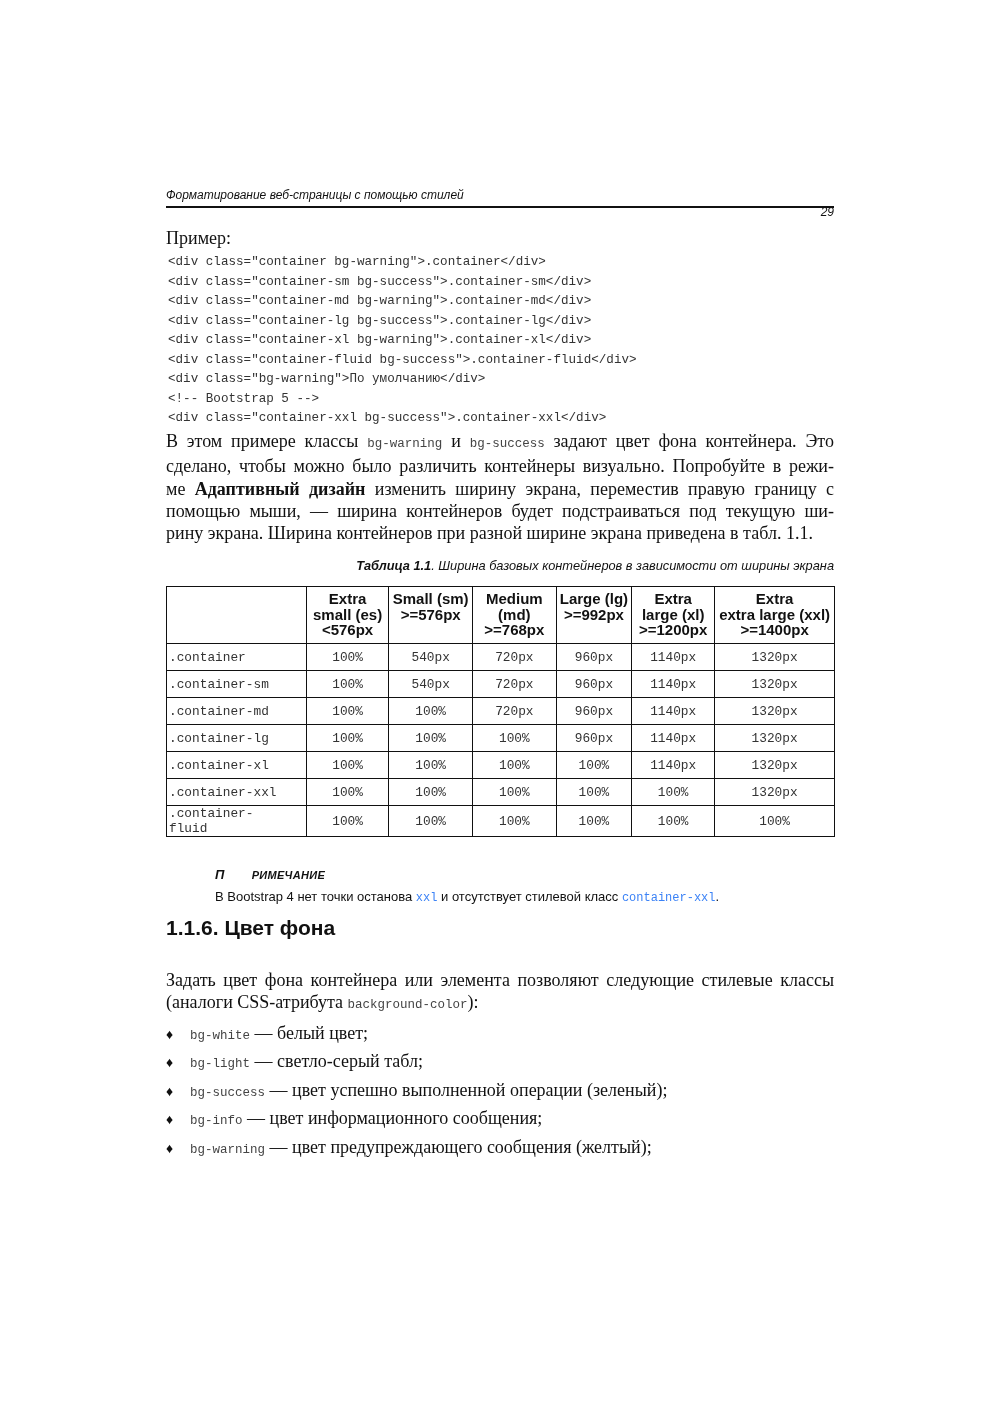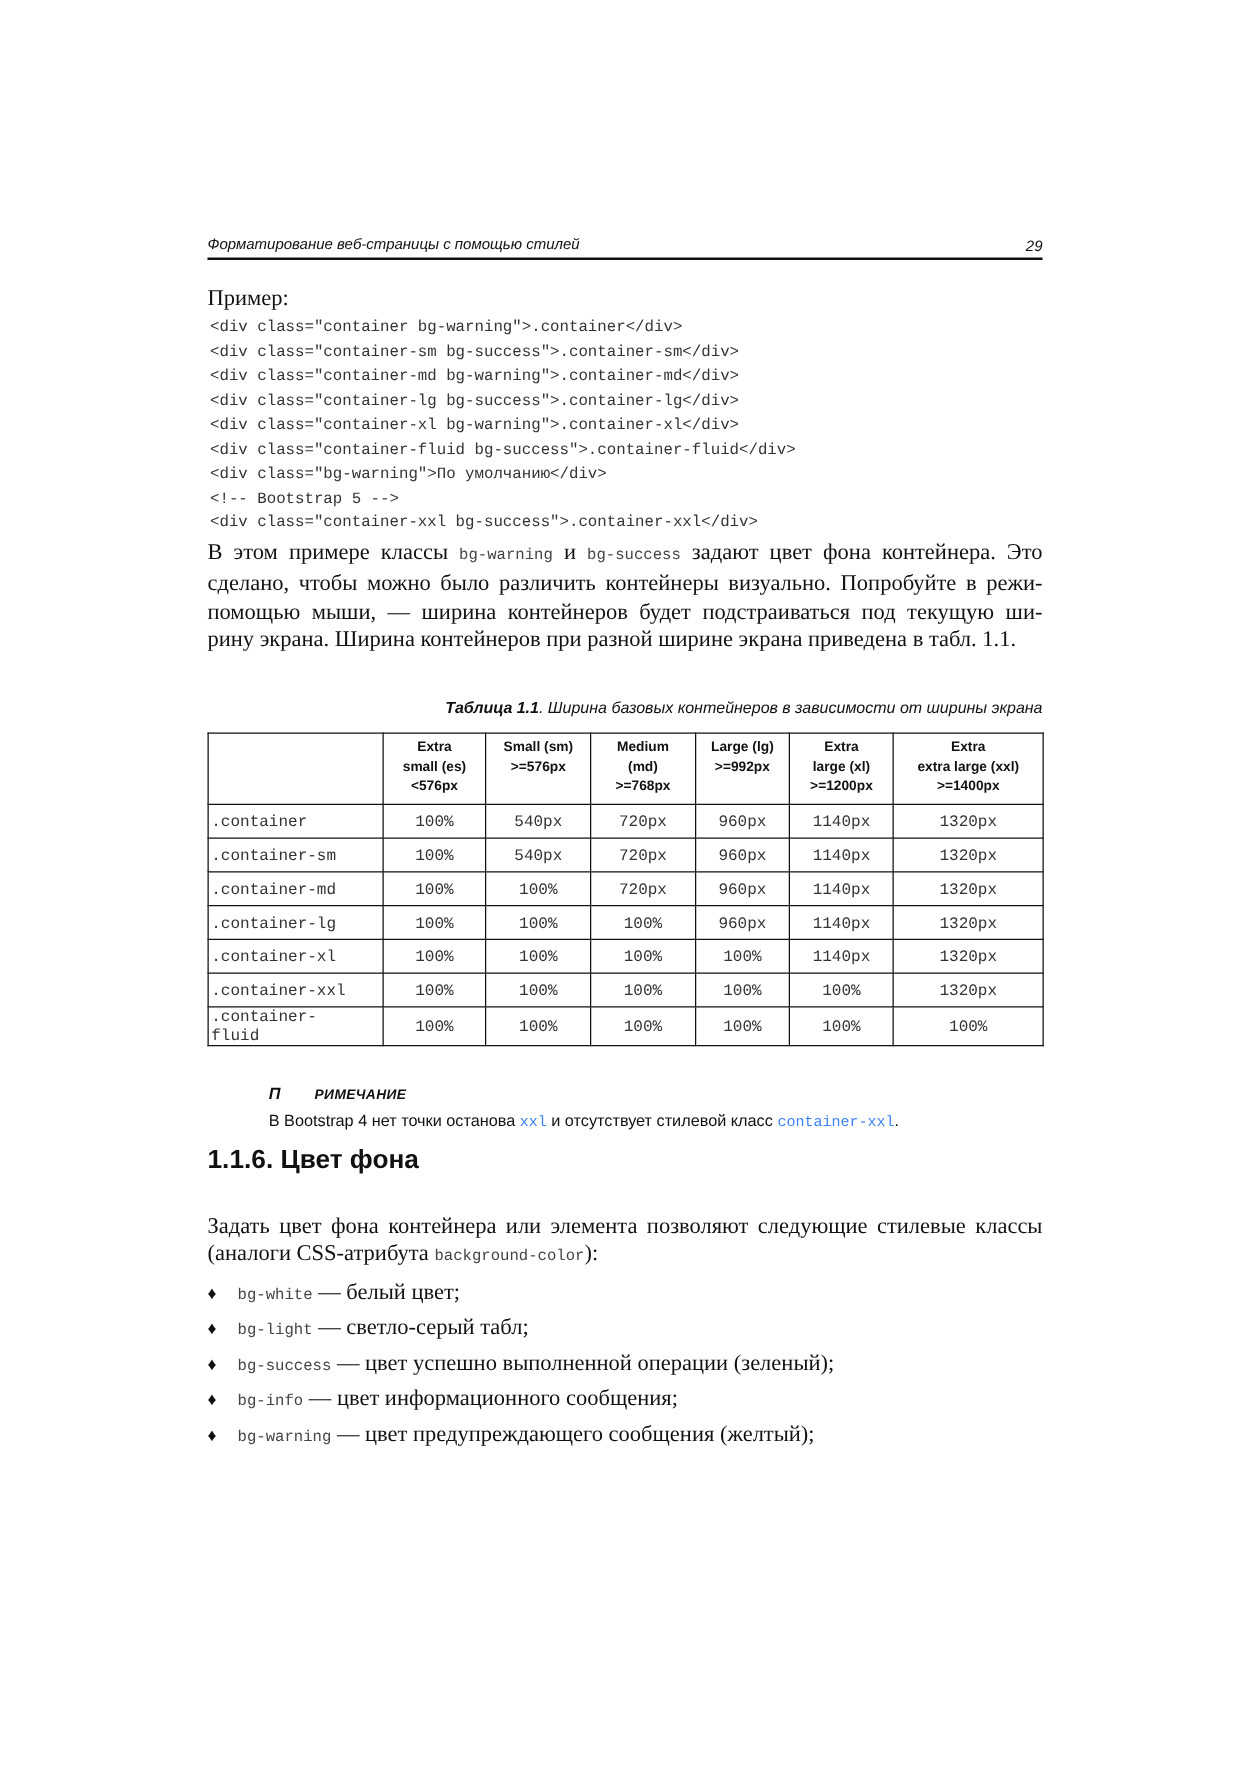--- a/index.html
+++ b/index.html
@@ -4,39 +4,39 @@
 <style>
   html, body { margin: 0; padding: 0; background: #ffffff; }
   body { width: 1000px; height: 1415px; position: relative; overflow: hidden; color: #111; }
 
   .running-head {
     position: absolute; left: 166px; top: 186px; width: 668px; height: 20px;
     border-bottom: 2px solid #111;
     font-family: "Liberation Sans", sans-serif; font-style: italic; font-size: 12px;
   }
   .running-head .title { position: absolute; left: 0; top: 2px; }
-  .running-head .page { position: absolute; right: 0; top: 4px; font-style: italic; }
+  .running-head .page { position: absolute; right: 0; top: 19px; font-style: italic; }
 
   .example-label { position: absolute; left: 166px; top: 228px; font-family: "Liberation Serif", serif; font-size: 18px; }
 
   .code-block { position: absolute; left: 168px; top: 253px; font-family: "Liberation Mono", monospace; font-size: 12.6px; color: #333; }
   .code-line { height: 19.5px; line-height: 19.5px; white-space: pre; }
 
   .para { position: absolute; left: 166px; width: 668px; font-family: "Liberation Serif", serif; font-size: 18px; line-height: 22.3px; text-align: justify; }
   .para .code { font-family: "Liberation Mono", monospace; font-size: 12.5px; color: #444; }
   .para b { font-weight: bold; }
   .line { display: block; text-align: justify; text-align-last: justify; white-space: nowrap; }
   .line.last { text-align-last: left; }
 
   .table-caption { position: absolute; left: 166px; width: 668px; top: 558px; text-align: right; font-family: "Liberation Sans", sans-serif; font-size: 12.8px; font-style: italic; }
   .table-caption b { font-weight: bold; }
 
   table.widths { position: absolute; left: 166px; top: 586px; width: 669px; border-collapse: collapse; }
   table.widths th, table.widths td { border: 1.5px solid #111; }
-  table.widths th { font-family: "Liberation Sans", sans-serif; font-weight: bold; font-size: 11px; line-height: 15.5px; vertical-align: top; padding: 4px 2px 3px 2px; height: 49px; }
+  table.widths th { font-family: "Liberation Sans", sans-serif; font-weight: bold; font-size: 15px; line-height: 15.5px; vertical-align: top; padding: 4px 2px 3px 2px; height: 49px; }
   table.widths td { font-family: "Liberation Mono", monospace; font-size: 12.8px; color: #333; height: 26px; padding: 0 18px; text-align: center; }
   table.widths td.rowhead { text-align: left; padding-left: 2px; }
 
   .note-title { position: absolute; left: 215px; top: 867px; font-family: "Liberation Sans", sans-serif; font-weight: bold; font-style: italic; font-size: 13px; letter-spacing: 0.3px; }
   .note-title .sc { font-size: 11px; padding-left: 27px; }
   .note-text { position: absolute; left: 215px; top: 889px; font-family: "Liberation Sans", sans-serif; font-size: 13px; }
   .note-text .code { font-family: "Liberation Mono", monospace; font-size: 12px; color: #3b82f6; }
 
   .section-heading { position: absolute; left: 166px; top: 916px; font-family: "Liberation Sans", sans-serif; font-weight: bold; font-size: 21px; }
 
@@ -63,20 +63,21 @@
   <div class="code-line">&lt;div class="container-xl bg-warning"&gt;.container-xl&lt;/div&gt;</div>
   <div class="code-line">&lt;div class="container-fluid bg-success"&gt;.container-fluid&lt;/div&gt;</div>
   <div class="code-line">&lt;div class="bg-warning"&gt;По умолчанию&lt;/div&gt;</div>
   <div class="code-line">&lt;!-- Bootstrap 5 --&gt;</div>
   <div class="code-line">&lt;div class="container-xxl bg-success"&gt;.container-xxl&lt;/div&gt;</div>
 </div>
 
 <div class="para" style="top:430px;">
   <span class="line"><span>В этом примере классы </span><span class="code">bg-warning</span><span> и </span><span class="code">bg-success</span><span> задают цвет фона контейнера. Это</span></span>
   <span class="line">сделано, чтобы можно было различить контейнеры визуально. Попробуйте в режи-</span>
+  <span class="line"><span>ме </span><b>Адаптивный дизайн</b><span> изменить ширину экрана, переместив правую границу с</span></span>
   <span class="line">помощью мыши, — ширина контейнеров будет подстраиваться под текущую ши-</span>
   <span class="line last">рину экрана. Ширина контейнеров при разной ширине экрана приведена в табл. 1.1.</span>
 </div>
 
 <div class="table-caption"><b>Таблица 1.1</b><span>. Ширина базовых контейнеров в зависимости от ширины экрана</span></div>
 
 <table class="widths">
   <colgroup>
     <col style="width:141px">
       <col style="width:83px">

